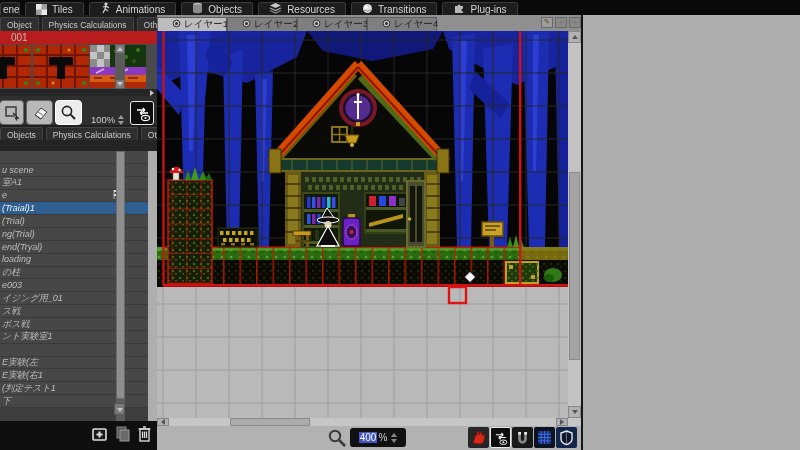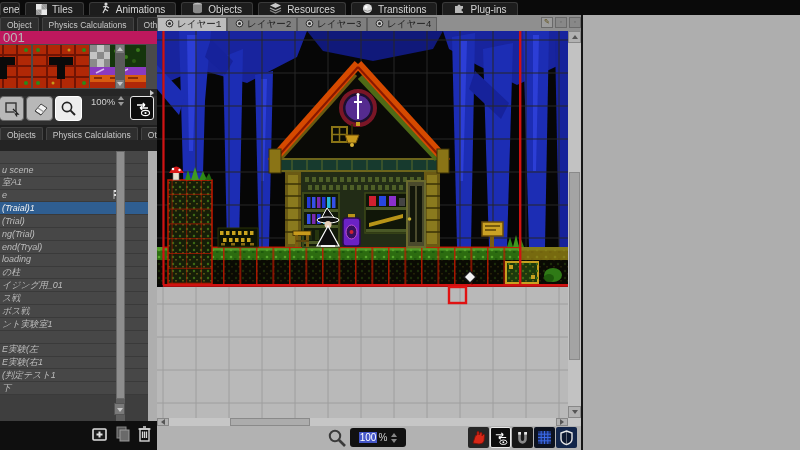--- a/index.html
+++ b/index.html
@@ -16,53 +16,53 @@
      linear-gradient(45deg,#9a9a9a 25%,transparent 25%,transparent 75%,#9a9a9a 75%),
      linear-gradient(45deg,#9a9a9a 25%,#e8e8e8 25%,#e8e8e8 75%,#9a9a9a 75%);
      background-size:11px 11px; background-position:0 0,5.5px 5.5px; }
 
   
   .panel { position:absolute; left:0; top:15px; width:125px; height:435px; background:#383838; }
   .ptabs { position:absolute; left:0; width:157px; height:16px; background:#1f1f1f; display:flex; align-items:flex-end; gap:3px; overflow:hidden; }
   .ptab { height:14px; background:#2e2e2e; border:1px solid #444; border-bottom:none; border-radius:2px 2px 0 0; color:#c8c8c8; font-size:8.5px; display:flex; align-items:center; padding:0 6px; white-space:nowrap; }
   .ptabs.row1 { top:0; }
   .ptabs.row2 { top:110px; }
-  .palhead { position:absolute; left:0; top:16px; width:157px; height:13px; background:#be185d; color:#b8b8b8; font-size:13px; line-height:13px; padding-left:3px; }
+  .palhead { position:absolute; left:0; top:16px; width:157px; height:13px; background:#b91c1c; color:#b8b8b8; font-size:10px; line-height:13px; padding-left:11px; }
   .palbody { position:absolute; left:0; top:29px; width:157px; height:45px; background:#4a4a4a; overflow:hidden; }
   .tile { position:absolute; top:1px; height:43px; overflow:hidden; }
   .palscroll { position:absolute; right:0; top:29px; width:10px; height:45px; background:#5a5a5a; }
   .palscroll .arr { position:absolute; left:1px; width:8px; height:8px; background:#7a7a7a; }
   .tri-up { width:0; height:0; border-left:3px solid transparent; border-right:3px solid transparent; border-bottom:4px solid #c8c8c8; margin:2px auto; }
   .tri-down { width:0; height:0; border-left:3px solid transparent; border-right:3px solid transparent; border-top:4px solid #c8c8c8; margin:2px auto; }
   .tri-right { width:0; height:0; border-top:3px solid transparent; border-bottom:3px solid transparent; border-left:4px solid #c8c8c8; }
   .tri-left { width:0; height:0; border-top:3px solid transparent; border-bottom:3px solid transparent; border-right:4px solid #555; }
   .palhrow { position:absolute; left:0; top:74px; width:157px; height:7px; background:#262626; }
   .palhrow .tri-right { position:absolute; right:3px; top:1px; }
-  .toolrow { position:absolute; left:0; top:81px; width:157px; height:29px; background:#2e2e2e; display:flex; align-items:flex-start; }
+  .toolrow { position:absolute; left:0; top:81px; width:157px; height:29px; background:#2e2e2e; display:flex; align-items:flex-end; }
   .tbtn { width:27px; height:25px; background:#b8b8b8; border:1px solid #666; border-radius:4px; margin-left:2px; display:flex; align-items:center; justify-content:center; }
   .tbtn.sel { background:#ececec; border-color:#fff; }
   .zoomlabel { color:#cfcfcf; font-size:9.5px; margin-left:9px; }
   .spin { display:flex; flex-direction:column; gap:2px; margin-left:3px; }
   .spin .tri-up { border-bottom-color:#999; margin:0; }
   .spin .tri-down { border-top-color:#999; margin:0; }
   .swapbtn { width:24px; height:24px; background:#0d0d0d; border:1.5px solid #e8e8e8; border-radius:3px; margin-left:6px; display:flex; align-items:center; justify-content:center; }
   .listhead { position:absolute; left:0; top:125px; width:157px; height:11px; background:#242424; }
   .list { position:absolute; left:0; top:136px; width:148px; height:270px; background:#3e3e3e; overflow:hidden; }
   .row { height:12.85px; background:#474747; border-bottom:1px solid #3a3a3a; color:#bdbdbd; font-size:9px; line-height:12.5px; padding-left:2px; display:flex; align-items:center; }
   .row.selected { background:#2f5e91; color:#f0f0f0; }
   .row .rl { flex:1; overflow:hidden; white-space:nowrap;font-style:italic; }
   .row .flag { margin-right:24px; }
   .listscroll { position:absolute; right:0; top:136px; width:9px; height:270px; background:#5e5e5e; }
   .listscroll .thumb { position:absolute; left:0; top:0; width:9px; height:248px; background:#8e8e8e; border:1px solid #6a6a6a; }
   .listscroll .dbox { position:absolute; left:-2px; top:252px; width:11px; height:12px; background:#7a7a7a; border:1px solid #555; }
   .pfooter { position:absolute; left:0; top:406px; width:157px; height:29px; background:#0f0f0f; display:flex; align-items:center; justify-content:flex-end; gap:6px; padding-right:5px; }
 
   
   .layerbar { position:absolute; left:157px; top:15px; width:424px; height:16px; background:#8f8f8f; display:flex; align-items:flex-end; }
-  .ltab { width:70px; height:14px; background:#7f7f7f; border:1px solid #5f5f5f; border-bottom:none; color:#1e1e1e; font-size:9.5px; display:flex; align-items:center; gap:3px; padding-left:7px; white-space:nowrap;font-family:Liberation Mono, monospace; }
+  .ltab { width:70px; height:14px; background:#7f7f7f; border:1px solid #5f5f5f; border-bottom:none; color:#1e1e1e; font-size:9.5px; display:flex; align-items:center; gap:3px; padding-left:14px; white-space:nowrap;font-family:Liberation Mono, monospace; }
   .ltab.active { background:#bdbdbd; }
   .lbtns { position:absolute; right:4px; top:2px; display:flex; gap:2px; }
   .lbtn { width:12px; height:11px; background:#9c9c9c; border:1px solid #6a6a6a; font-size:7px; text-align:center; color:#5a4a10; }
   .lbtn.dis { background:#888; color:#777; }
 
   .viewport { position:absolute; left:157px; top:31px; width:411px; height:387px; background:#060606; }
   .vscroll { position:absolute; left:568px; top:31px; width:13px; height:387px; background:#c2c2c2; }
   .vscroll .abox { position:absolute; left:0; width:13px; height:12px; background:#b2b2b2; border:1px solid #888; display:flex; align-items:center; justify-content:center; }
   .vscroll .thumb { position:absolute; left:1px; top:141px; width:11px; height:188px; background:#a4a4a4; border:1px solid #8a8a8a; }
   .hscroll { position:absolute; left:157px; top:418px; width:411px; height:8px; background:#c6c6c6; }
@@ -282,20 +282,24 @@
         <div class="row">
           <span class="rl">end(Tryal)</span>
 
         </div>
         <div class="row">
           <span class="rl">loading</span>
 
         </div>
         <div class="row">
           <span class="rl">の柱</span>
+
+        </div>
+        <div class="row">
+          <span class="rl">e003</span>
 
         </div>
         <div class="row">
           <span class="rl">イジング用_01</span>
 
         </div>
         <div class="row">
           <span class="rl">ス戦</span>
 
         </div>
@@ -685,21 +689,21 @@
   <div class="corner"></div>
 
   <div class="ctoolbar">
     <span style="position:absolute;left:170px;top:2px;">
       <svg width="20" height="20" viewBox="0 0 20 20">
           <circle cx="8" cy="8" r="5.2" fill="none" stroke="#3a3a3a" stroke-width="2"></circle>
           <path d="M12,12 L18,18" stroke="#3a3a3a" stroke-width="2.6"></path>
         </svg>
     </span>
     <div class="zoomfield">
-      <span class="zoomsel">100</span>
+      <span class="zoomsel">400</span>
       <span class="zoompct">%</span>
       <span class="spin">
           <span class="tri-up" style="border-bottom-color:#888;"></span>
           <span class="tri-down" style="border-top-color:#888;"></span>
         </span>
     </div>
     <div class="cicons">
       <div class="ctile" style="background:#262626;">
         <svg width="17" height="17" viewBox="0 0 17 17">
             <path d="M3,14 L5,8 Q5,6 7,6 L7,3 Q8,1.5 9,3 L9,6 L10,4 Q11,2.5 12,4 L12,7 L13,5.5 Q14.3,4.5 14.5,6.5 L14,12 Q13,15 9,15 Z" fill="#d82818" stroke="#801008" stroke-width="0.8"></path>

